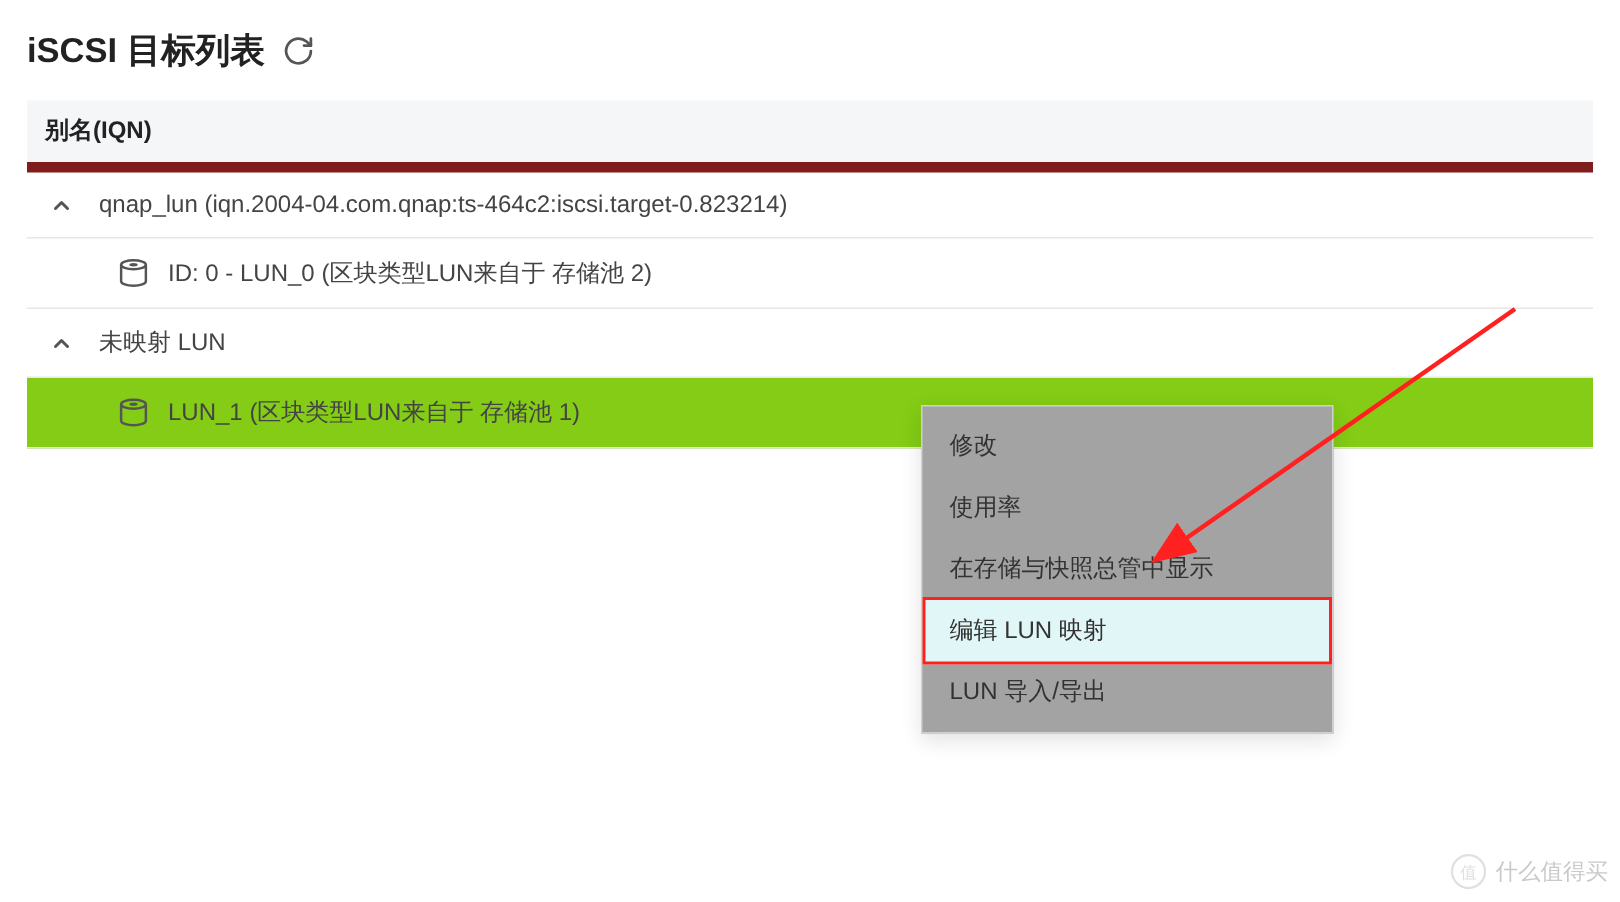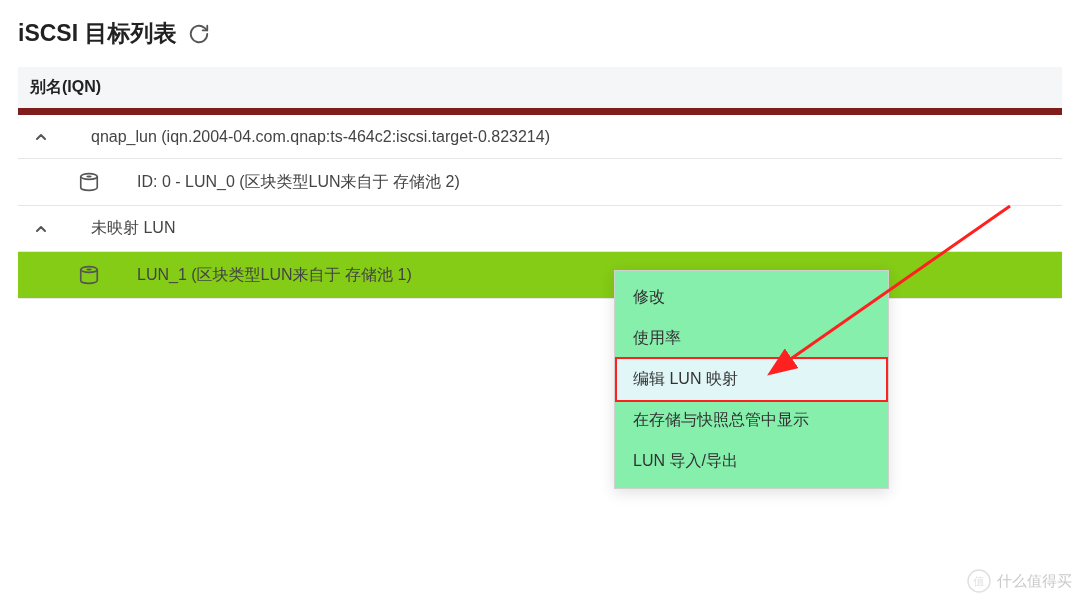--- a/index.html
+++ b/index.html
@@ -26,42 +26,41 @@
       font-size: 16px;
       color: #222;
     }
 
     .row {
       display: flex;
       align-items: center;
       padding: 12px 0 12px 12px;
       border-bottom: 1px solid #e6e6e6;
       min-height: 44px;
-      gap: 25px;
     }
     .row.child { padding-left: 60px; }
     .row.highlight { background: #84cc16; }
 
     .chevron {
       width: 22px;
       display: flex;
       align-items: center;
       justify-content: center;
       margin-right: 14px;
       color: #555;
     }
     .disk-icon { margin-right: 12px; color: #555; display: flex; }
     .row-text { color: #444; font-size: 16px; }
 
     .context-menu {
       position: absolute;
       left: 614px;
       top: 270px;
       width: 275px;
-      background: #86efac;
+      background: #a3a3a3;
       border: 1px solid #d0d0d0;
       box-shadow: 0 4px 14px rgba(0,0,0,0.12);
       padding: 6px 0;
     }
     .menu-item {
       padding: 10px 18px;
       font-size: 16px;
       color: #333;
       cursor: pointer;
     }
@@ -140,22 +139,22 @@
           <ellipse cx="12" cy="6" rx="3" ry="1.2" fill="currentColor" stroke="none"></ellipse>
         </svg>
     </span>
     <span class="row-text">LUN_1 (区块类型LUN来自于 存储池 1)</span>
   </div>
 </div>
 
 <div class="context-menu">
   <div class="menu-item">修改</div>
   <div class="menu-item">使用率</div>
+  <div class="menu-item">在存储与快照总管中显示</div>
   <div class="menu-item highlight boxed">编辑 LUN 映射</div>
-  <div class="menu-item">在存储与快照总管中显示</div>
   <div class="menu-item">LUN 导入/导出</div>
 </div>
 
 <svg class="arrow-svg" style="left:0;top:0" width="1080" height="601">
   <defs>
     <marker id="arrowhead" markerWidth="10" markerHeight="8" refX="8" refY="4" orient="auto">
       <polygon points="0 0, 10 4, 0 8" fill="#ff2020"></polygon>
     </marker>
   </defs>
   <line x1="1010" y1="206" x2="772" y2="372" stroke="#ff2020" stroke-width="3" marker-end="url(#arrowhead)"></line>

